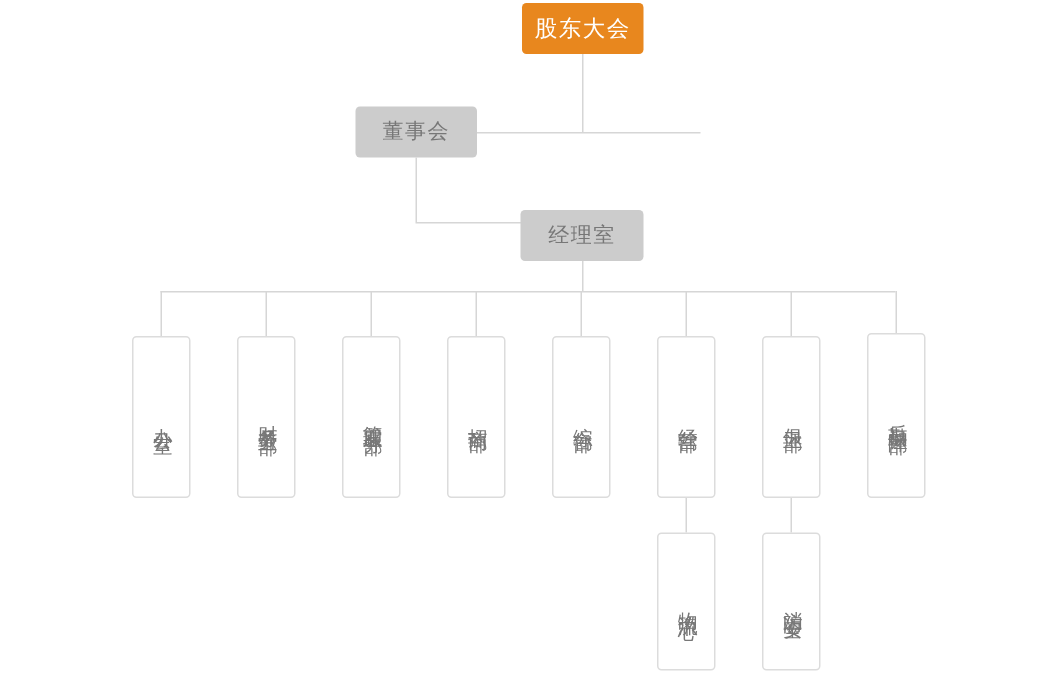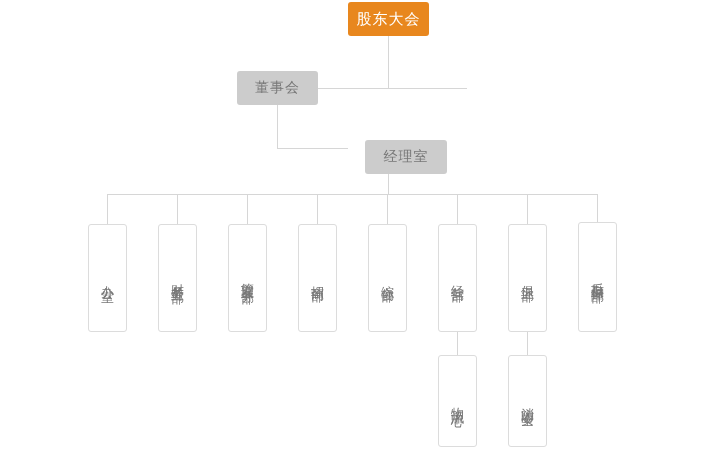--- a/index.html
+++ b/index.html
@@ -93,21 +93,21 @@
   <div class="line-h" style="left:318px; top:88px; width:149px;"></div>
 
   <div class="node node-exec" style="left:237px; top:71px; width:81px; height:34px;">
     <span>董事会</span>
   </div>
 
 
   <div class="line-v" style="left:277px; top:105px; height:43px;"></div>
   <div class="line-h" style="left:277px; top:148px; width:71px;"></div>
 
-  <div class="node node-exec" style="left:347px; top:140px; width:82px; height:34px;margin-left:18px;">
+  <div class="node node-exec" style="left:347px; top:140px; width:82px; height:34px;">
     <span>经理室</span>
   </div>
 
   <div class="line-v" style="left:388px; top:174px; height:20px;"></div>
 
   <div class="line-h" style="left:107px; top:194px; width:490px;"></div>
 
   <div class="line-v" style="left:107px; top:194px; height:30px;"></div>
   <div class="line-v" style="left:177px; top:194px; height:30px;"></div>
   <div class="line-v" style="left:247px; top:194px; height:30px;"></div>

